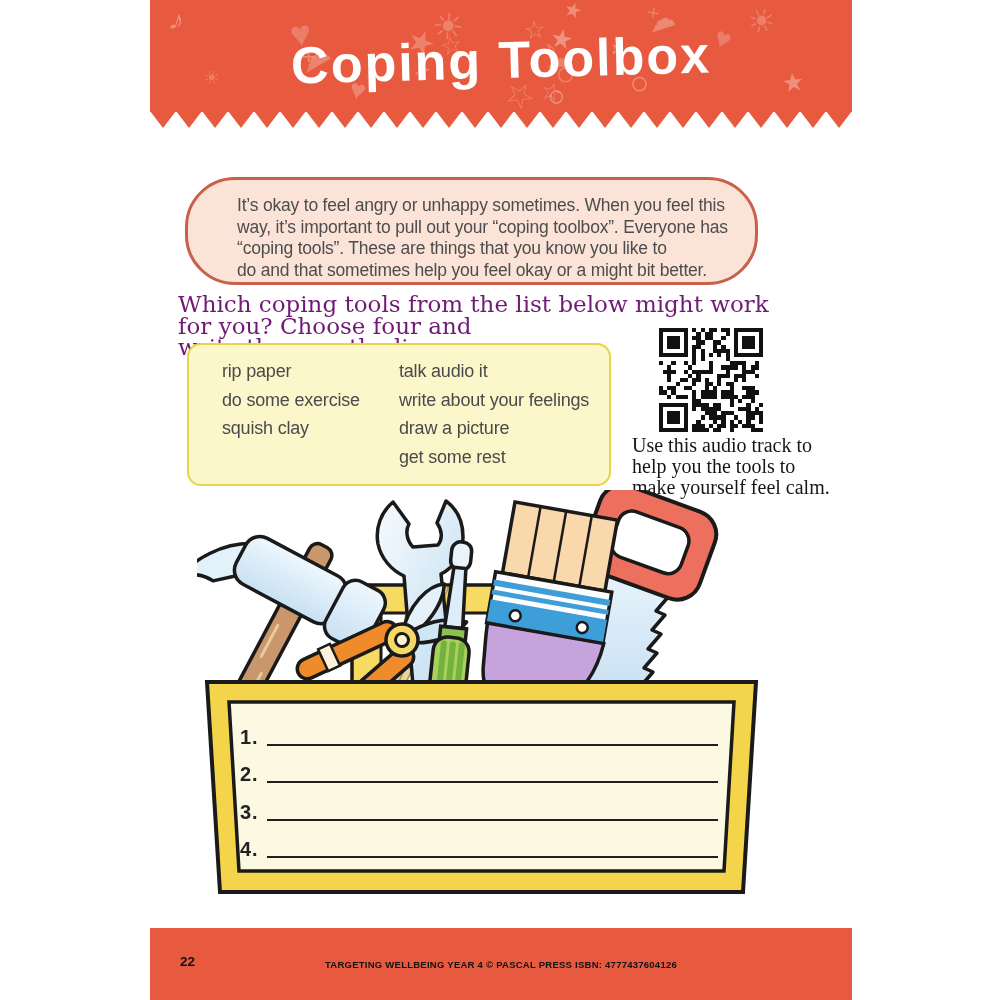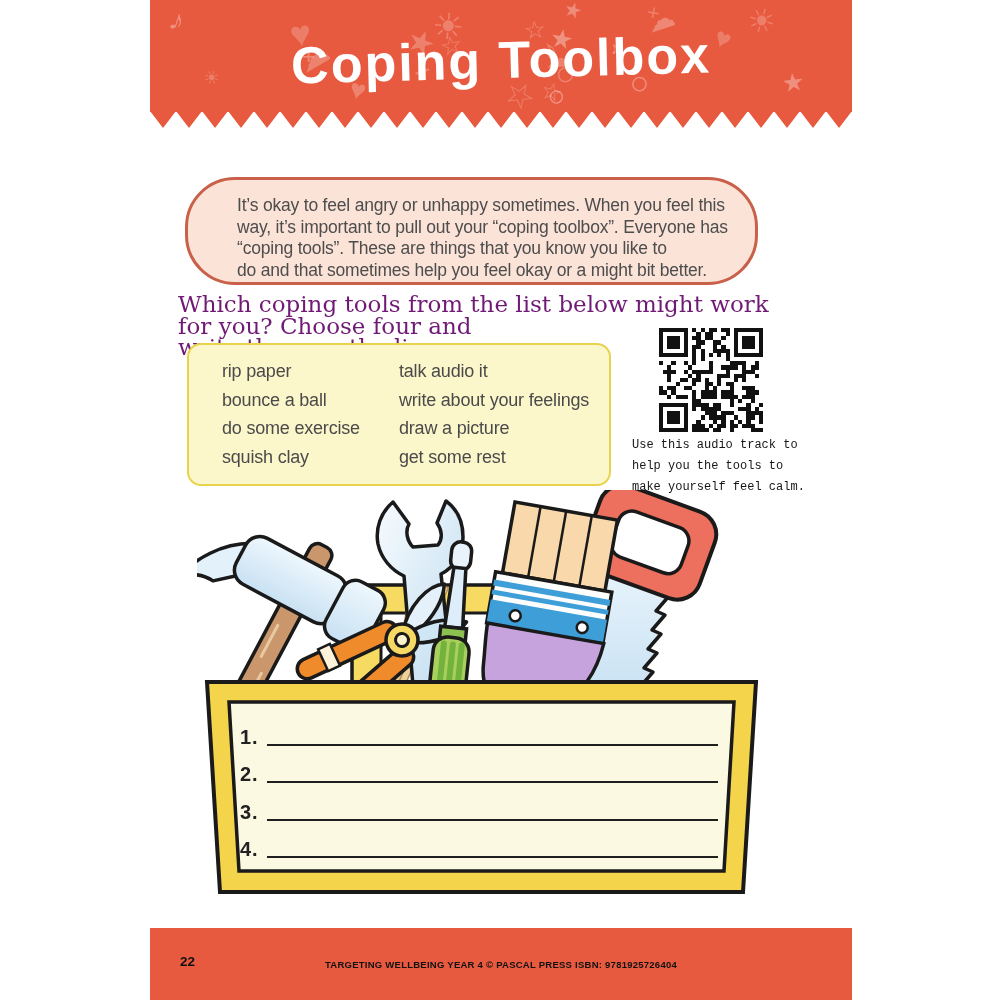--- a/index.html
+++ b/index.html
@@ -26,21 +26,21 @@
   
   .list-box{position:absolute;left:187px;top:343px;width:424px;height:143px;
           box-sizing:border-box;background:#fcf7cb;border:2.5px solid #e7d34c;border-radius:14px;
           padding:12px 0 0 33px;display:flex;}
   .list-col{display:flex;flex-direction:column;}
   .list-col.first{width:177px;}
   .list-item{font-size:18px;line-height:28.6px;color:#4a4a4a;font-weight:500;letter-spacing:-0.2px;}
   
   .qr{position:absolute;left:659px;top:328px;width:104px;height:104px;}
   .qr-caption{position:absolute;left:632px;top:435px;width:200px;
-          font-family:Liberation Mono, monospace;font-size:12px;
+          font-family:Liberation Serif, serif;font-size:20px;
           line-height:21px;color:#161616;}
   
   .tools-svg{position:absolute;left:197px;top:490px;width:570px;height:410px;}
   
   .answers{position:absolute;left:240px;top:708px;width:478px;}
   .ans-row{display:flex;align-items:flex-end;height:37.5px;}
   .ans-num{font-size:20px;font-weight:bold;color:#222;letter-spacing:1px;
            transform:translateY(3px);}
   .ans-line{flex:1;margin-left:8px;border-bottom:2.5px solid #1f1f1f;height:0;}
   
@@ -96,21 +96,20 @@
   </div>
 
   <div class="instruction">
     <div>Which coping tools from the list below might work for you? Choose four and</div>
     <div>write them on the lines.</div>
   </div>
 
   <div class="list-box">
     <div class="list-col first">
       <div class="list-item">rip paper</div>
-      <div class="list-item">bounce a ball</div>
       <div class="list-item">do some exercise</div>
       <div class="list-item">squish clay</div>
     </div>
     <div class="list-col">
       <div class="list-item">talk audio it</div>
       <div class="list-item">write about your feelings</div>
       <div class="list-item">draw a picture</div>
       <div class="list-item">get some rest</div>
     </div>
   </div>
@@ -448,16 +447,16 @@
       <span class="ans-line"></span>
     </div>
     <div class="ans-row">
       <span class="ans-num">4.</span>
       <span class="ans-line"></span>
     </div>
   </div>
 
   <div class="footer">
     <span class="pagenum">22</span>
-    <span class="imprint">TARGETING WELLBEING YEAR 4 © PASCAL PRESS ISBN: 9781925726404</span>
+    <span class="imprint">TARGETING WELLBEING YEAR 4 © PASCAL PRESS ISBN: 4777437604126</span>
   </div>
 
 </div>
 
 </body></html>

